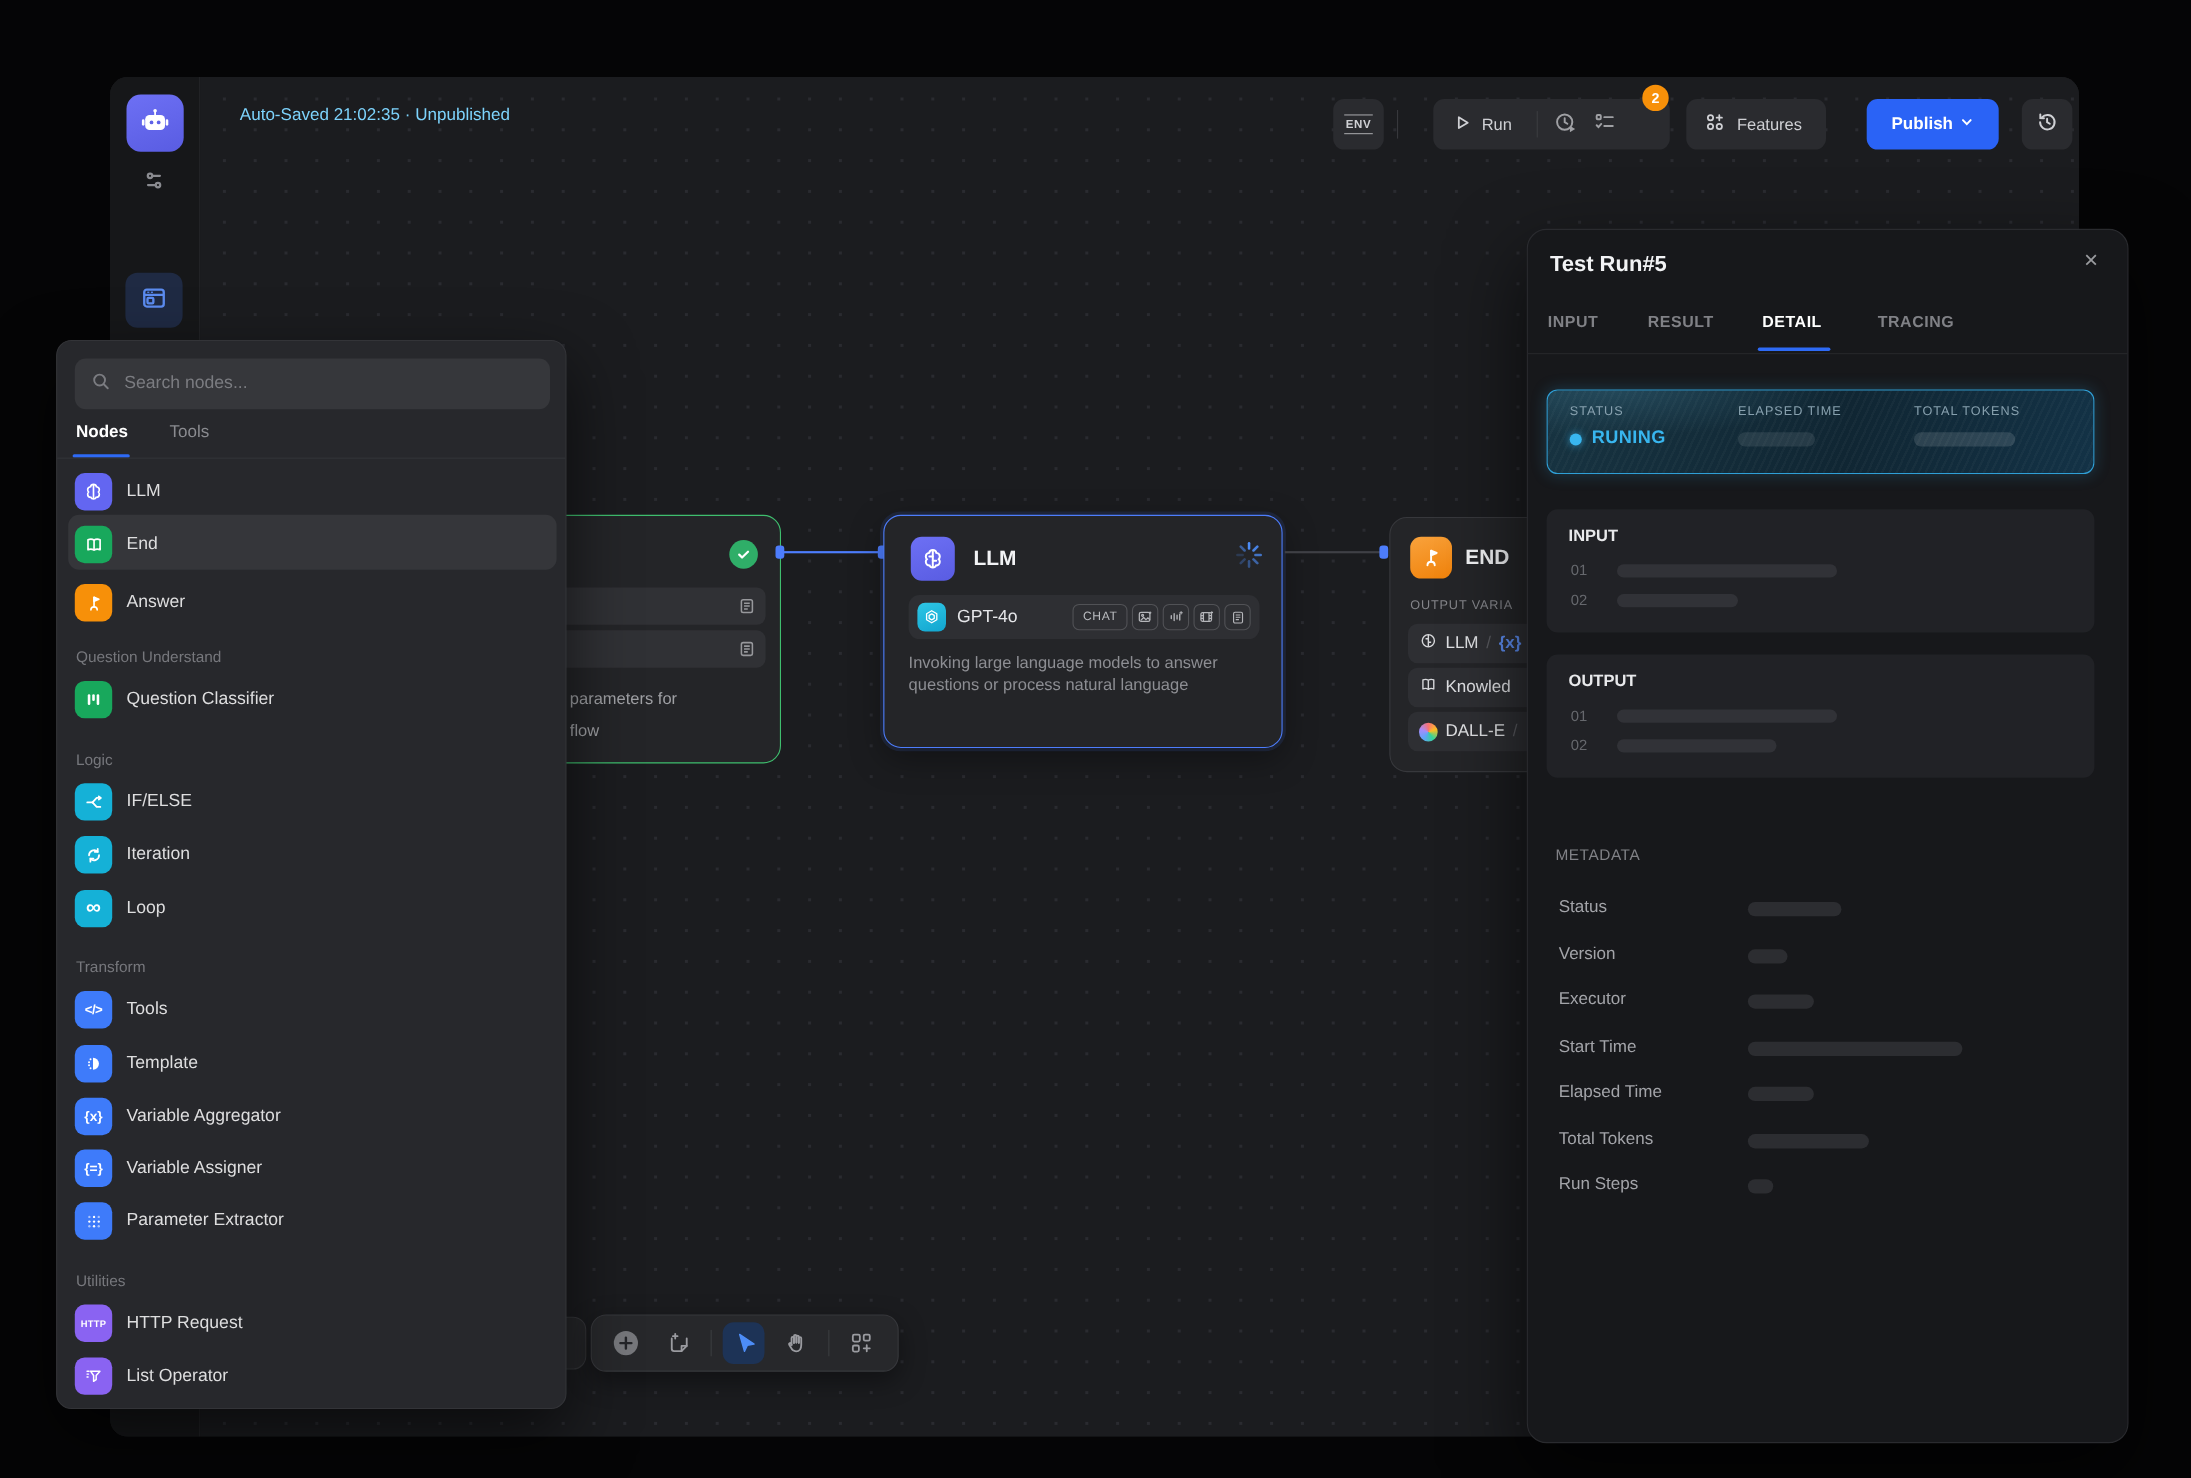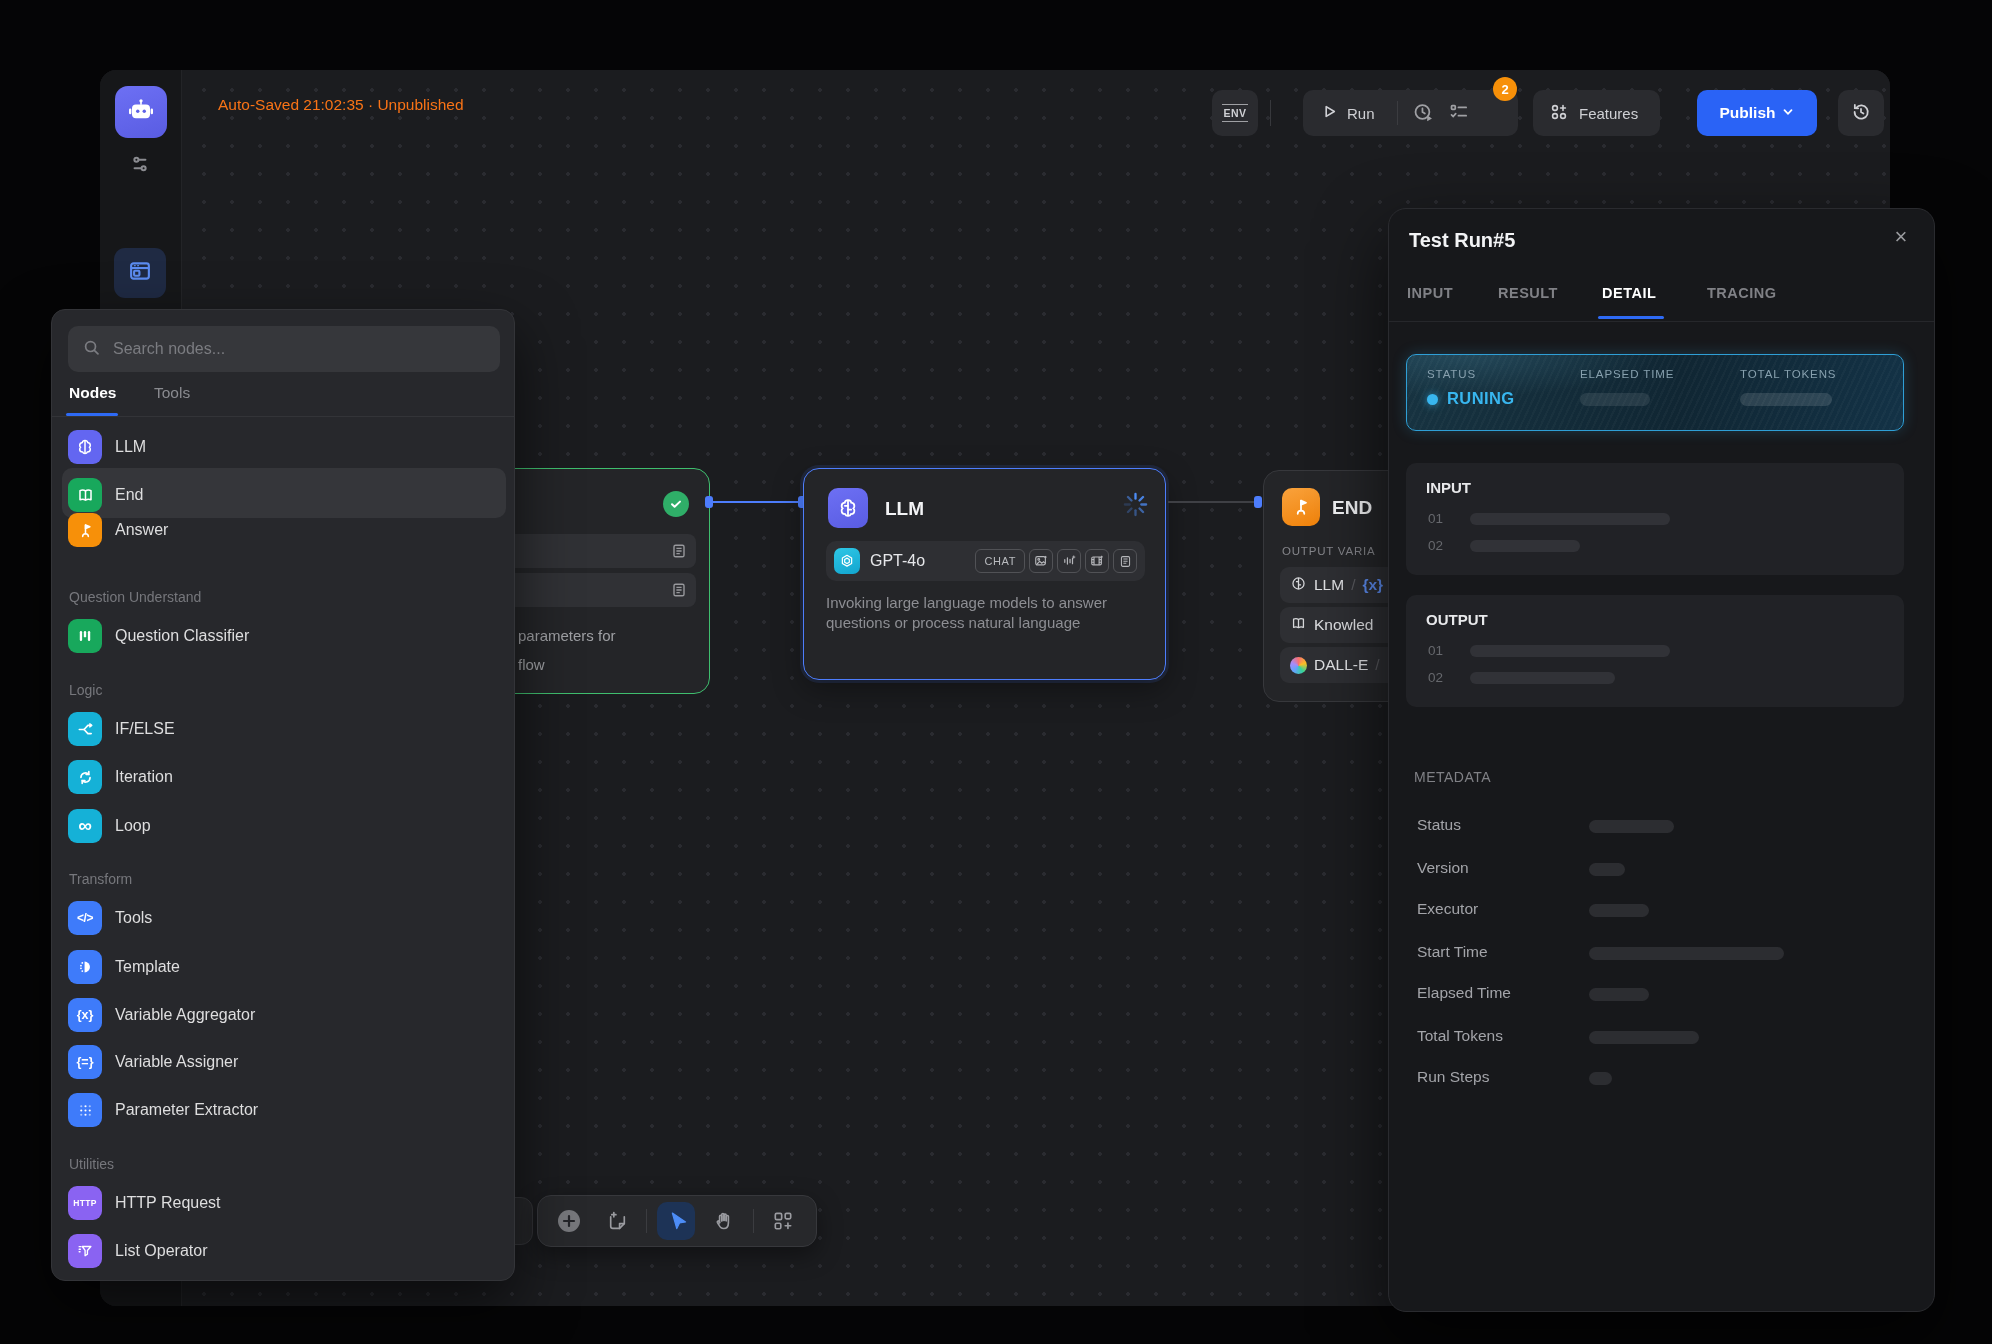--- a/index.html
+++ b/index.html
@@ -9,21 +9,21 @@
 
   
   .window{position:absolute;left:100px;top:70px;width:1790px;height:1236px;background:#1b1c1f;border-radius:16px;overflow:hidden;}
   .canvas-dots{position:absolute;left:82px;top:0;right:0;bottom:0;background-color:#1b1c1f;
     background-image:radial-gradient(circle,#2a2b30 1.6px,transparent 1.8px);background-size:28px 28px;background-position:8px 6px;}
   .rail{position:absolute;left:0;top:0;width:82px;height:100%;background:#161719;border-right:1px solid #232427;}
   .logo{position:absolute;left:15px;top:16px;width:52px;height:52px;border-radius:13px;background:linear-gradient(160deg,#6d70f4,#595ce2);display:flex;align-items:center;justify-content:center;}
   .rail-icon{position:absolute;display:flex;align-items:center;justify-content:center;color:#8a8b90;}
   .rail-win-btn{position:absolute;left:14px;top:178px;width:52px;height:50px;border-radius:11px;background:#1f2a43;display:flex;align-items:center;justify-content:center;}
 
-  .autosave{position:absolute;left:118px;top:26px;font-size:15.5px;color:#f97316;}
+  .autosave{position:absolute;left:118px;top:26px;font-size:15.5px;color:#7dd3fc;}
 
   
   .tbtn{position:absolute;top:20px;height:46px;background:#2a2b2f;border-radius:10px;display:flex;align-items:center;color:#cfd0d4;font-size:15px;}
   .tb-divider{position:absolute;top:30px;width:1px;height:26px;background:#37383c;}
   .badge{position:absolute;width:24px;height:24px;border-radius:50%;background:#f79009;color:#fff;font-size:13px;font-weight:bold;display:flex;align-items:center;justify-content:center;}
   .publish-btn{position:absolute;top:20px;left:1597px;width:120px;height:46px;border-radius:10px;background:#2a63f6;color:#fff;font-size:15.5px;font-weight:600;display:flex;align-items:center;justify-content:center;gap:7px;}
 
   
   .node{position:absolute;background:#242528;border-radius:16px;}
   .start-node{left:150px;top:398px;width:460px;height:226px;border:1.5px solid #3fbe6e;}
@@ -381,21 +381,21 @@
     <div class="pitem" style="top:161px;">
       <span class="picon" style="background:#18a85c;">
           <svg width="19" height="19" viewBox="0 0 20 20" fill="none" stroke="#fff" stroke-width="1.6" stroke-linejoin="round">
             <path d="M10 5.2C8.2 4 6.2 4 4.2 4.9v9.6c2-.9 3.8-.9 5.8.4 2-1.3 3.8-1.3 5.8-.4V4.9C13.8 4 11.8 4 10 5.2z"></path>
             <path d="M10 5.2v9.7"></path>
           </svg>
         </span>
       <span class="plabel">End</span>
     </div>
 
-    <div class="pitem" style="top:196px;">
+    <div class="pitem" style="top:214px;">
       <span class="picon" style="background:#f79009;">
           <svg width="19" height="19" viewBox="0 0 20 20" fill="none" stroke="#fff" stroke-width="1.6" stroke-linecap="round" stroke-linejoin="round">
             <path d="M7 16.2c0-1.9 1.3-2.9 3-2.9s3 1 3 2.9"></path>
             <path d="M10 13.3V4.2"></path>
             <path d="M10 4.2l4.6 1.9-4.6 1.9z" fill="#fff"></path>
           </svg>
         </span>
       <span class="plabel">Answer</span>
     </div>
 

